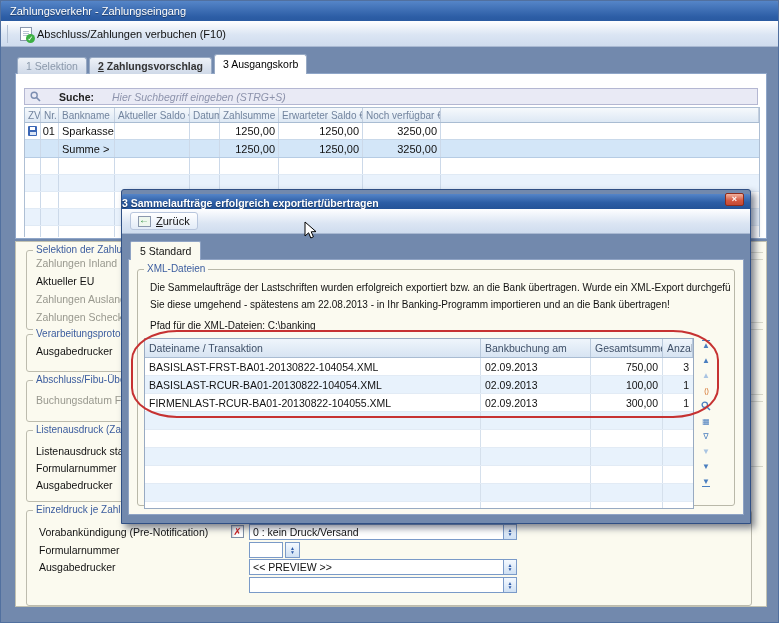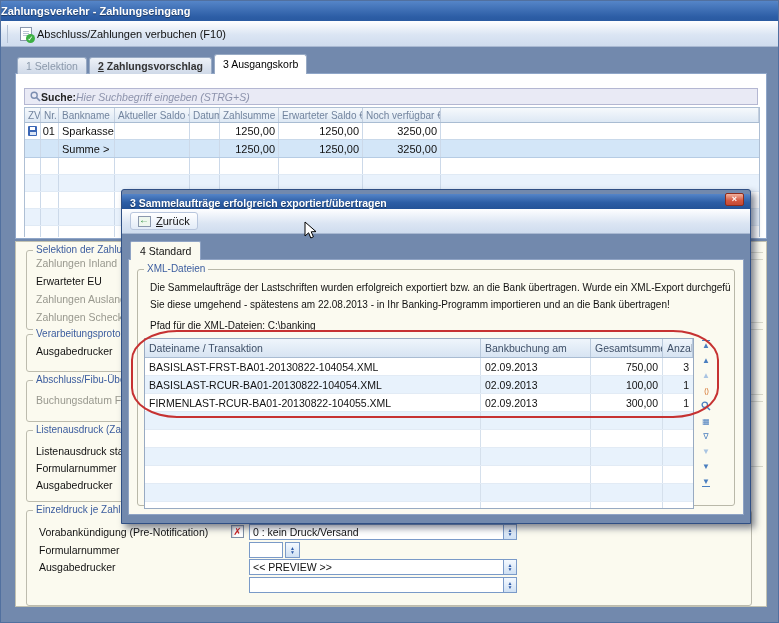--- a/index.html
+++ b/index.html
@@ -3,21 +3,21 @@
 <meta charset="utf-8">
 <style>
   html,body{margin:0;padding:0;background:#e8e6e0;}
   #stage{position:relative;width:779px;height:623px;overflow:hidden;
     background:#7289ad;border:1px solid #51709f;box-sizing:border-box;
     font-family:"Liberation Sans","DejaVu Sans",sans-serif;font-size:11px;color:#111;}
 
   
   .titlebar{position:absolute;left:0;top:0;right:0;height:36px;
     background:linear-gradient(#5585c8,#2c5da5 45%,#1f4c8f);
-    color:#fff;font-weight:bold;line-height:20px;
+    color:#fff;font-weight:normal;line-height:20px;padding-left:9px;
     text-shadow:0 1px 1px rgba(0,0,0,.45);border-radius:2px 2px 0 0;box-sizing:border-box}
   .toolbar{position:absolute;left:0;top:20px;right:0;height:26px;
     background:linear-gradient(#fefeff,#dbe5f3 55%,#cfdcee);
     border-bottom:1px solid #a9b9d2;display:flex;align-items:center;
     padding:0 6px;gap:6px;box-sizing:border-box}
   .tbtn{display:flex;align-items:center;gap:5px;padding:2px 6px;border-radius:3px;font-size:11px}
   .tbtn.disabled{color:#9aa3ad}
   .tsep{width:1px;height:18px;background:#b3c0d4}
   .icon-coins{width:15px;height:13px;opacity:.65;background:
     radial-gradient(circle at 4px 9px,#9fb89f 3px,transparent 3.5px),
@@ -34,21 +34,21 @@
     border-radius:3px 3px 0 0;color:#333}
   .tab.dim{color:#8b99ab}
   .tab.hot::first-letter{text-decoration:underline}
   .tab.bold{font-weight:bold}
   .tab.active{height:19px;line-height:19px;background:#fff;color:#000}
 
   
   .panel{position:absolute;left:14px;top:72px;width:752px;height:166px;background:#fff;
     border:1px solid #8fa6c8;box-sizing:border-box}
   .searchbar{position:absolute;left:8px;top:14px;right:8px;height:17px;background:#e9eaf5;
-    border:1px solid #b4b7d2;display:flex;align-items:center;gap:0;padding:0 5px;
+    border:1px solid #b4b7d2;display:flex;align-items:center;gap:18px;padding:0 5px;
     font-size:10.5px;box-sizing:border-box}
   .search-label{font-weight:bold;color:#222}
   .search-ph{font-style:italic;color:#8d93ac}
   .btable{position:absolute;left:8px;top:33px;width:736px;bottom:1px;overflow:hidden;
     border:1px solid #aebfd4;border-bottom:none;box-sizing:border-box}
   .trow{display:flex;height:16px;border-bottom:1px solid #e0eaf5;background:#fff}
   .trow.alt{background:#e9f2fc}
   .trow.head{height:14px;background:linear-gradient(#f6f9fc,#dde8f4);
     border-bottom:1px solid #a9bcd2;color:#72849e;font-size:10px}
   .trow.data{border-bottom:1px solid #c9d9ea}
@@ -90,21 +90,21 @@
     flex-direction:column;align-items:center;justify-content:center;color:#2d5aa8}
   .spinbtn span{font-size:5px;line-height:4px}
   .sl{position:absolute;right:3px;width:13px;height:1px;background:#d8d8ca}
 
   
   .dialog{position:absolute;left:120px;top:188px;width:630px;height:335px;background:#7289ad;
     border:1px solid #2f4f84;border-radius:3px 3px 0 0;box-sizing:border-box;
     box-shadow:4px 4px 7px rgba(25,35,60,.55);z-index:10}
   .dtitle{position:absolute;left:0;top:4px;right:0;height:19px;
     background:linear-gradient(#5585c8,#2c5da5 45%,#1f4c8f);color:#fff;font-weight:bold;
-    font-size:10.5px;line-height:19px;padding-left:8px;box-sizing:border-box;
+    font-size:10.5px;line-height:19px;box-sizing:border-box;
     text-shadow:0 1px 1px rgba(0,0,0,.45);border-radius:2px 2px 0 0}
   .dclose{position:absolute;right:6px;top:3px;width:19px;height:13px;border-radius:2px;
     background:linear-gradient(#f3b29e,#d4573f 60%,#c24936);border:1px solid #8e2c1c;
     color:#fff;font-size:9px;line-height:11px;text-align:center;font-weight:bold;box-sizing:border-box}
   .dtoolbar{position:absolute;left:0;top:19px;right:0;height:25px;
     background:linear-gradient(#fefeff,#dbe5f3 60%,#cfdcee);border-bottom:1px solid #a9b9d2;
     display:flex;align-items:center;box-sizing:border-box}
   .zbtn{display:flex;align-items:center;gap:5px;margin-left:8px;padding:2px 7px;
     border:1px solid #b8c6dd;border-radius:3px;background:linear-gradient(#ffffff,#e2ebf7)}
   .zlabel::first-letter{text-decoration:underline}
@@ -271,21 +271,21 @@
         </div>
 
     </div>
   </div>
 
   <div class="formarea">
 
     <div class="gbox" style="left:10px;top:8px;width:158px;height:78px">
       <span class="glabel">Selektion der Zahlung</span>
       <span class="gitem dim" style="top:6px">Zahlungen Inland</span>
-      <span class="gitem" style="top:24px">Erwarteter EU</span>
+      <span class="gitem" style="top:24px">Aktueller EU</span>
       <span class="gitem dim" style="top:42px">Zahlungen Ausland</span>
       <span class="gitem dim" style="top:60px">Zahlungen Schecke</span>
     </div>
 
     <div class="gbox" style="left:10px;top:92px;width:158px;height:36px">
       <span class="glabel">Verarbeitungsprotoko</span>
       <span class="gitem" style="top:10px">Ausgabedrucker</span>
     </div>
 
     <div class="gbox" style="left:10px;top:138px;width:158px;height:40px">
@@ -364,21 +364,21 @@
     <div class="dtoolbar">
       <div class="zbtn">
         <span class="zicon">
             <i>←</i>
           </span>
         <span class="zlabel">Zurück</span>
       </div>
     </div>
 
     <div class="dbody">
-      <div class="dtab">4 Standard</div>
+      <div class="dtab">5 Standard</div>
 
       <div class="dpage">
         <div class="dgroup">
           <span class="dglabel">XML-Dateien</span>
 
           <div class="dmsg" style="top:12px">Die Sammelaufträge der Lastschriften wurden erfolgreich exportiert bzw. an die Bank übertragen.  Wurde ein XML-Export durchgeführt, müssen</div>
           <div class="dmsg" style="top:29px">Sie diese umgehend - spätestens am 22.08.2013 - in Ihr Banking-Programm importieren und an die Bank übertragen!</div>
           <div class="dmsg" style="top:50px">Pfad für die XML-Dateien: C:\banking</div>
 
           <div class="dtable">

